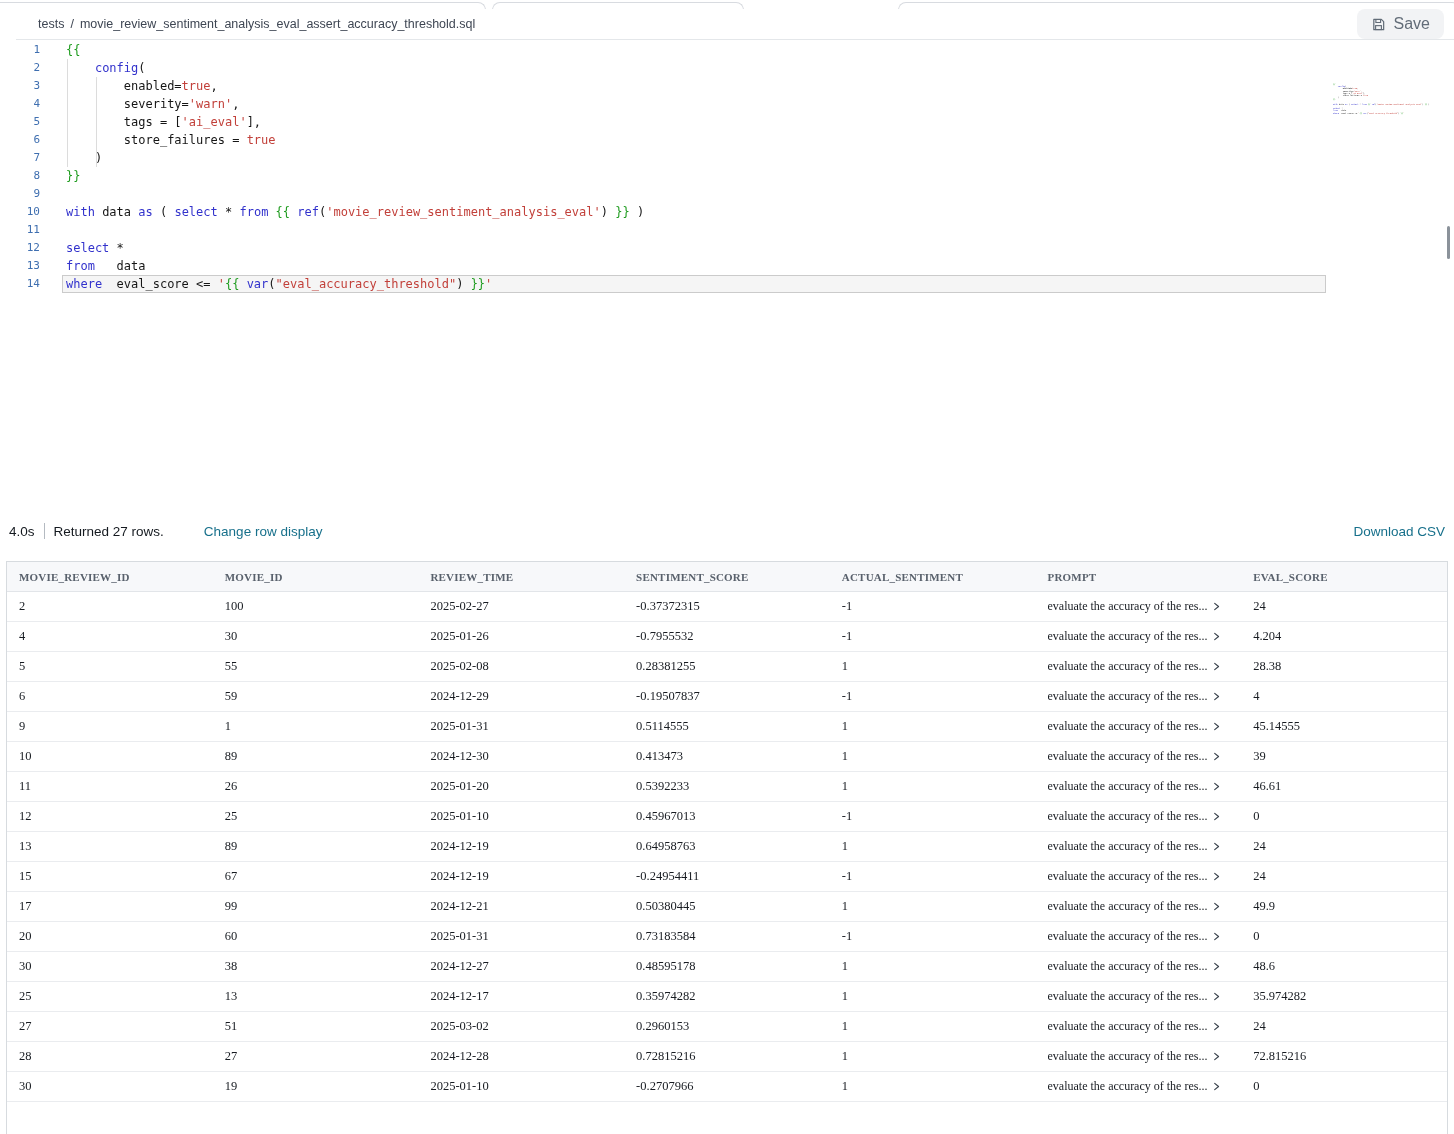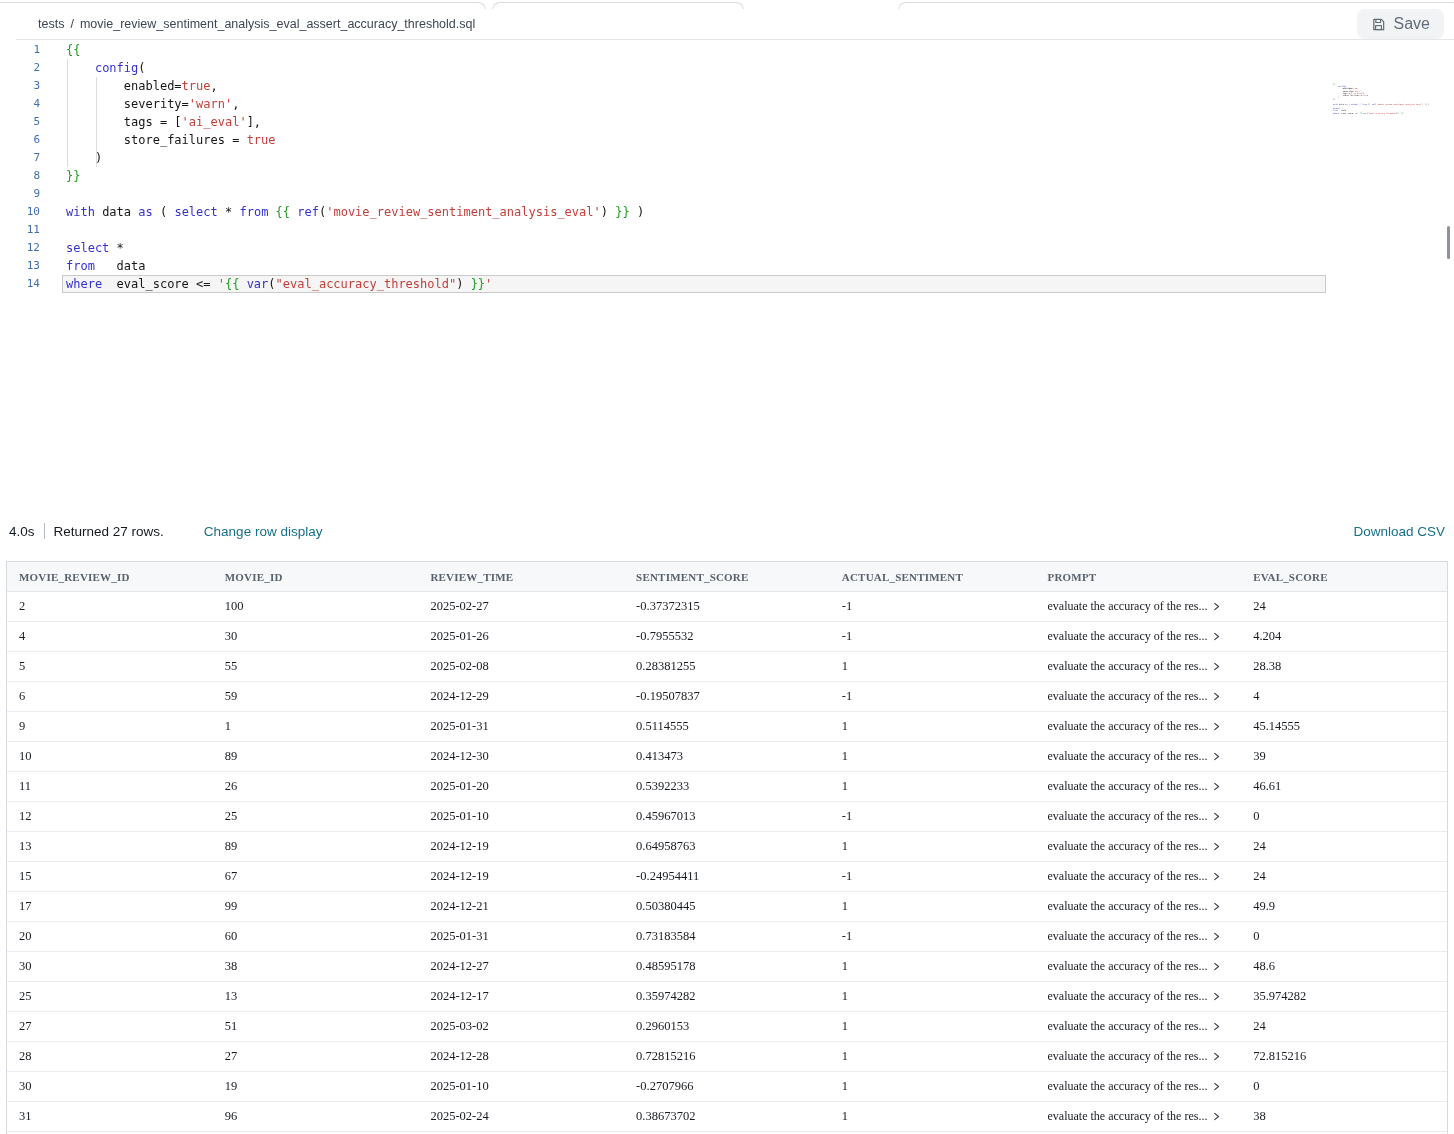--- a/index.html
+++ b/index.html
@@ -554,31 +554,15 @@
           <td><span class="prompt-btn">
               <span>evaluate the accuracy of the res...</span>
               <span class="chev">
                 <svg viewBox="0 0 10 10" width="9" height="9">
                   <path d="M3 1.5 7.3 5 3 8.5" fill="none" stroke="currentColor" stroke-width="1.3" stroke-linecap="round" stroke-linejoin="round"></path>
                 </svg>
               </span>
             </span></td>
           <td>0</td>
         </tr>
-        <tr>
-          <td>31</td>
-          <td>96</td>
-          <td>2025-02-24</td>
-          <td>0.38673702</td>
-          <td>1</td>
-          <td><span class="prompt-btn">
-              <span>evaluate the accuracy of the res...</span>
-              <span class="chev">
-                <svg viewBox="0 0 10 10" width="9" height="9">
-                  <path d="M3 1.5 7.3 5 3 8.5" fill="none" stroke="currentColor" stroke-width="1.3" stroke-linecap="round" stroke-linejoin="round"></path>
-                </svg>
-              </span>
-            </span></td>
-          <td>38</td>
-        </tr>
       </tbody>
   </table>
 </div>
 
 </body></html>

